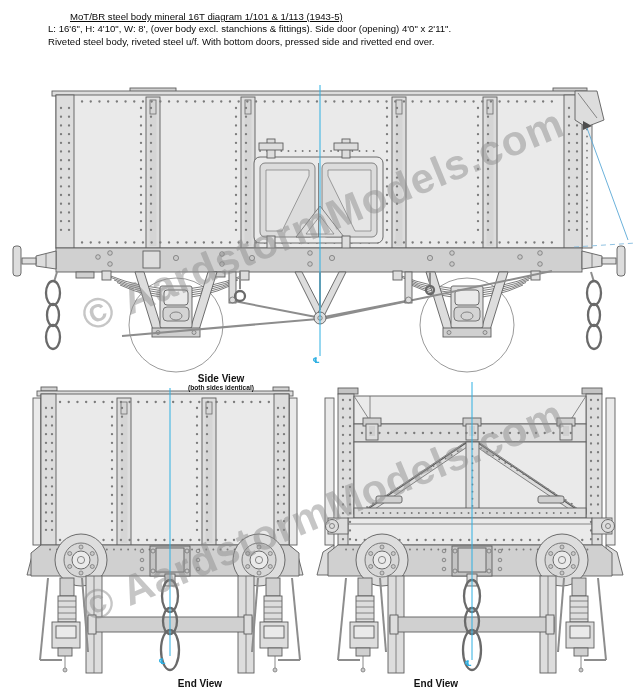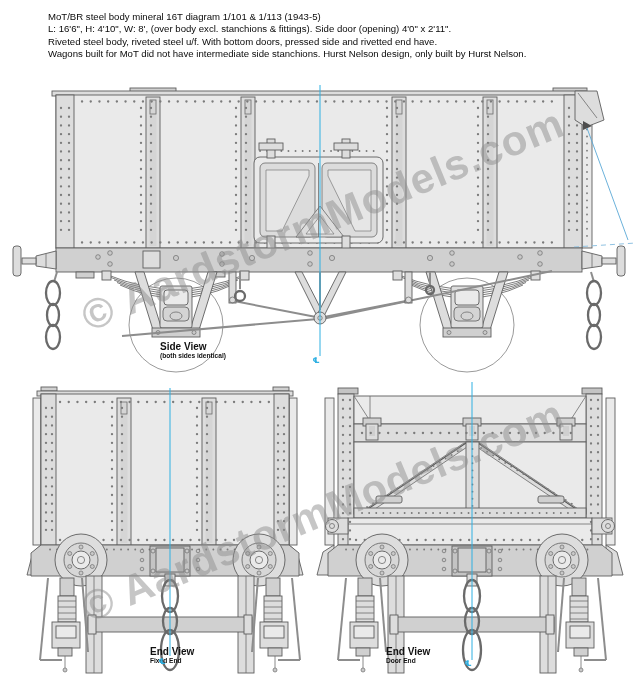--- a/index.html
+++ b/index.html
@@ -1,57 +1,56 @@
 <!DOCTYPE html>
 <html><head>
 <meta charset="utf-8">
 <style>
   html,body{margin:0;padding:0;background:#fff;}
   #stage{position:relative;width:640px;height:690px;background:#ffffff;overflow:hidden;
          font-family:"Liberation Sans","DejaVu Sans",sans-serif;}
   #hdr{position:absolute;left:48px;top:11px;font-size:9.6px;line-height:12.3px;color:#0a0a0a;
        letter-spacing:0px;white-space:nowrap;}
-  #hdr .t{}
+  #hdr .t{text-decoration:underline;margin-left:22px;}
   svg{position:absolute;left:0;top:0;}
   
   .f1{fill:#eaeaea;stroke:#5e5e5e;stroke-width:.9}
   .f2{fill:#dddddd;stroke:#5e5e5e;stroke-width:.9}
   .f3{fill:#d0d0d0;stroke:#5e5e5e;stroke-width:.9}
   .f4{fill:#c4c4c4;stroke:#5e5e5e;stroke-width:.9}
   .p1{fill:#dcdcdc;stroke:#6a6a6a;stroke-width:.8}
   .p2{fill:#e6e6e6;stroke:#7a7a7a;stroke-width:.7}
   .ln{stroke:#6d6d6d;stroke-width:.8;fill:none}
   .riv{stroke:#7b7b7b;stroke-width:2.3;stroke-dasharray:.1 8.6;stroke-linecap:round;fill:none}
   .rv2{stroke:#7b7b7b;stroke-width:1.8;stroke-dasharray:.1 7;stroke-linecap:round;fill:none}
   .rod{stroke:#8d8d8d;stroke-width:2;fill:none}
   .chain{stroke:#6a6a6a;stroke-width:2.3;fill:none}
   .wheel{stroke:#8f8f8f;stroke-width:.9;fill:none}
   .spring{stroke:#6f6f6f;stroke-width:.9;fill:none}
   .cl{stroke:#2fb0e2;stroke-width:1;fill:none}
   .cla{stroke:#5aa8d6;stroke-width:.9;fill:none}
   .cld{stroke:#8fc2e2;stroke-width:1;stroke-dasharray:5 4;fill:none}
   .bolt{fill:#c9c9c9;stroke:#6d6d6d;stroke-width:.7}
   
-  .lbl{position:absolute;font-weight:bold;color:#111;}
+  .lbl{position:absolute;text-align:center;font-weight:bold;color:#111;margin-top:32px;}
   .lbl .big{font-size:10px;line-height:11px;}
   .lbl .sm{font-size:6.6px;line-height:8px;font-weight:bold;}
   .clmark{position:absolute;font-size:8px;font-weight:bold;color:#2fb0e2;width:16px;text-align:center;}
   .wm{position:absolute;font-size:42px;font-weight:bold;color:#8f8f8f;opacity:.5;letter-spacing:1px;
       white-space:nowrap;transform:rotate(-22.5deg);transform-origin:0 50%;pointer-events:none;}
 </style>
 </head>
 <body>
 
 <div id="stage">
 
   <div id="hdr">
     <div class="t">MoT/BR steel body mineral 16T  diagram 1/101 &amp; 1/113  (1943-5)</div>
     <div>L: 16'6",  H: 4'10", W: 8',  (over body excl. stanchions &amp; fittings). Side door (opening) 4'0" x 2'11".</div>
-    <div>Riveted steel body,  riveted steel u/f.  With bottom doors, pressed side and rivetted end have.</div>
-    <div>Wagons built for MoT did not have intermediate side stanchions. Hurst Nelson design, only built by Hurst Nelson.</div>
+    <div>Riveted steel body,  riveted steel u/f.  With bottom doors, pressed side and rivetted end over.</div>
   </div>
 
   <svg width="640" height="690" viewBox="0 0 640 690">
 
     <g>
 
       <rect x="130" y="88" width="46" height="4" class="f3"></rect>
       <rect x="553" y="88" width="34" height="4" class="f3"></rect>
       <rect x="52" y="91" width="534" height="5" class="f2"></rect>
 

